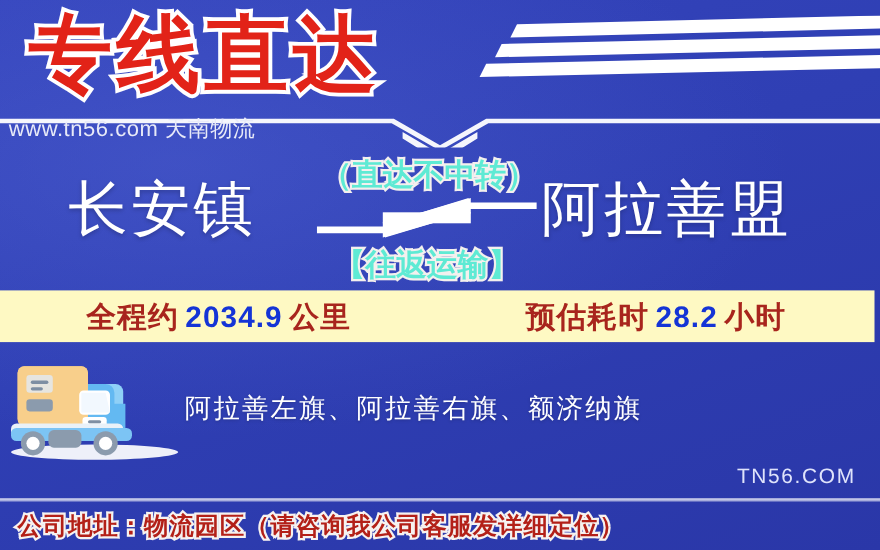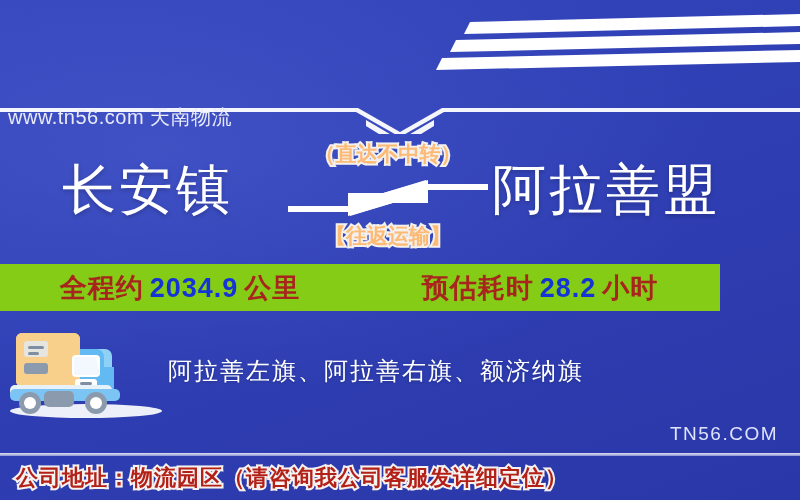--- a/index.html
+++ b/index.html
@@ -90,44 +90,44 @@
     text-shadow: 0 2px 4px rgba(0,0,0,0.22);
   }
   .city-origin { left: 62px; }
   .city-dest   { left: 492px; }
 
   .badge-top, .badge-bottom {
     position: absolute;
     left: 292px;
     width: 192px;
     text-align: center;
-    font-size: 21px;
-    font-weight: bold;
-    color: #fdba74;
+    font-size: 28px;
+    font-weight: bold;
+    color: #5eead4;
     -webkit-text-stroke: 4px #f4f0ee;
     paint-order: stroke fill;
     white-space: nowrap;
   }
   .badge-top { top: 4px; }
   .badge-bottom { top: 86px; }
 
   .arrow-pair {
     position: absolute;
     left: 288px;
     top: 44px;
     width: 200px;
     height: 40px;
   }
 
   
   .metrics-band {
     position: absolute;
     left: 0; top: 264px;
-    width: 720px; height: 47px;
-    background: #84cc16;
+    width: 795px; height: 47px;
+    background: #fef9c3;
     display: flex;
     align-items: center;
   }
   .metric {
     flex: 1 1 0;
     text-align: center;
     white-space: nowrap;
     font-size: 27px;
     font-weight: bold;
     letter-spacing: 1px;
@@ -196,20 +196,21 @@
 </style>
 </head>
 <body>
 
 <div id="poster">
 
   <div class="bg-sheen"></div>
 
   <div class="header-zone">
 
+    <div class="headline">专线直达</div>
 
     <svg class="stripes" viewBox="0 0 420 70">
       <polygon points="90,8 420,0 420,12 84,20" fill="#ffffff"></polygon>
       <polygon points="76,26 420,18 420,30 70,38" fill="#ffffff"></polygon>
       <polygon points="62,44 420,36 420,48 56,56" fill="#ffffff"></polygon>
     </svg>
 
     <svg class="divider-top" viewBox="0 0 800 36">
       <path d="M0,10 L358,10 L400,34 L442,10 L800,10 L800,14 L444,14 L400,39 L356,14 L0,14 Z" fill="#ffffff" opacity="0.95"></path>
       <path d="M366,22 L400,42 L434,22 L434,28 L400,49 L366,28 Z" fill="#ffffff" opacity="0.95"></path>

